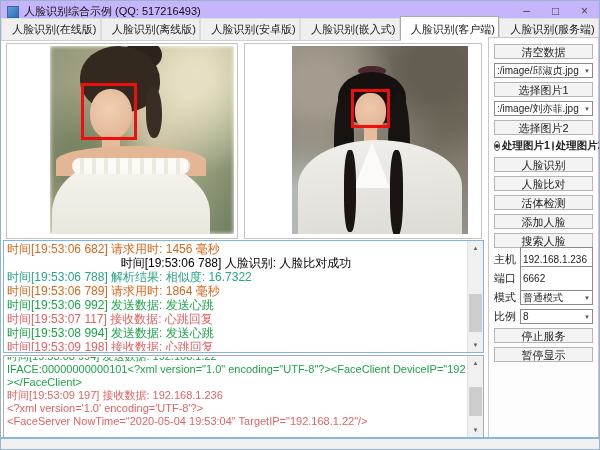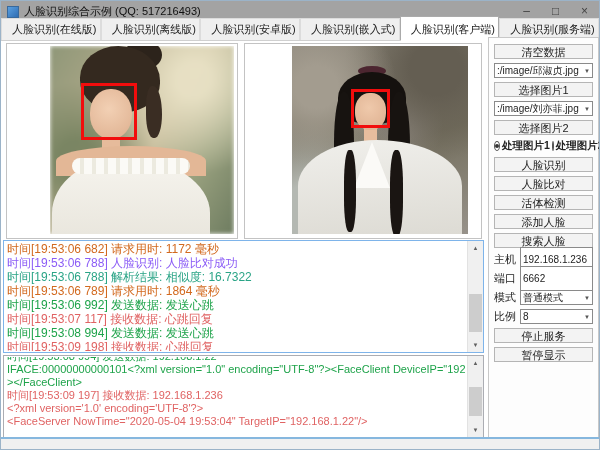--- a/index.html
+++ b/index.html
@@ -1,20 +1,20 @@
 <!DOCTYPE html>
 <html><head>
 <meta charset="utf-8">
 <style>
   * { margin:0; padding:0; box-sizing:border-box; }
   html,body { width:600px; height:450px; font-family:"Liberation Sans", sans-serif; }
   .window { position:relative; width:600px; height:450px; background:#f0f0f0; border:1px solid #9bb3c8; overflow:hidden; }
 
   
-  .titlebar { position:absolute; left:0; top:0; right:0; height:21px; background:#a3a3a3; display:flex; align-items:center; padding-left:6px; }
+  .titlebar { position:absolute; left:0; top:0; right:0; height:21px; background:#c4b5fd; display:flex; align-items:center; padding-left:6px; }
   .app-icon { width:12px; height:12px; background:linear-gradient(135deg,#5aa0e0,#2f6db3); border:1px solid #38699c; margin-right:5px; }
   .title { font-size:11px; color:#111; }
   .win-controls { margin-left:auto; display:flex; height:21px; }
   .wc { width:29px; text-align:center; font-size:12px; line-height:20px; color:#444; }
 
   
   .tabstrip { position:absolute; left:0; top:21px; right:0; height:19px; background:#f0f0f0; display:flex; align-items:flex-end; border-bottom:1px solid #d0d0d0; }
   .tab { font-size:11px; color:#222; text-align:center; padding:3px 10px 3px; min-width:92px; background:#efefef; border:1px solid #dcdcdc; border-bottom:none; white-space:nowrap; }
   .tab.active { background:#fff; border-color:#aaa; padding-top:5px; margin-bottom:-1px; border-bottom:1px solid #fff; }
 
@@ -68,21 +68,21 @@
 
   
   .logbox { position:absolute; left:2px; width:481px; background:#fff; overflow:hidden; }
   #log1 { top:199px; height:113px; border:1px solid #7eb4ea; }
   #log2 { top:314px; height:83px; border:1px solid #abadb3; }
   .loglines { position:absolute; left:3px; top:1px; right:18px; bottom:1px; overflow:hidden; }
   .logline { white-space:nowrap; }
   #log1 .logline { font-size:12px; line-height:14px; }
   #log2 .logline { font-size:11px; line-height:13px; }
   .clipped { margin-top:-7px; }
-  .c-orange{ color:#d2691e; } .c-navy{ color:#8b5cf6; } .c-teal{ color:#2aa486; }
+  .c-orange{ color:#d2691e; } .c-navy{ color:#000000;text-align:center; } .c-teal{ color:#2aa486; }
   .c-green{ color:#1ea34a; } .c-red{ color:#e06363; }
 
   
   .vscroll { position:absolute; right:0; top:0; bottom:0; width:16px; background:#f0f0f0; border-left:1px solid #e2e2e2; }
   .sb-btn { position:absolute; left:0; right:0; height:14px; font-size:6px; color:#606060; text-align:center; line-height:14px; }
   .sb-up { top:0; } .sb-down { bottom:0; }
   .sb-thumb { position:absolute; left:1px; right:1px; background:#cdcdcd; }
   #log1 .sb-thumb { top:48%; height:34%; }
   #log2 .sb-thumb { top:38%; height:36%; }
 
@@ -165,21 +165,21 @@
         <div class="layer p2-strandL"></div>
         <div class="layer p2-strandR"></div>
         <div class="layer p2-face"></div>
         <div class="facebox" id="facebox2"></div>
       </div>
     </div>
 
     <div class="logbox" id="log1">
       <div class="loglines">
 
-          <div class="logline c-orange">时间[19:53:06 682] 请求用时: 1172 毫秒</div>
+          <div class="logline c-orange">时间[19:53:06 682] 请求用时: 1456 毫秒</div>
 
           <div class="logline c-navy">时间[19:53:06 788] 人脸识别: 人脸比对成功</div>
 
           <div class="logline c-teal">时间[19:53:06 788] 解析结果: 相似度: 16.7322</div>
 
           <div class="logline c-orange">时间[19:53:06 789] 请求用时: 1864 毫秒</div>
 
           <div class="logline c-green">时间[19:53:06 992] 发送数据: 发送心跳</div>
 
           <div class="logline c-red">时间[19:53:07 117] 接收数据: 心跳回复</div>

